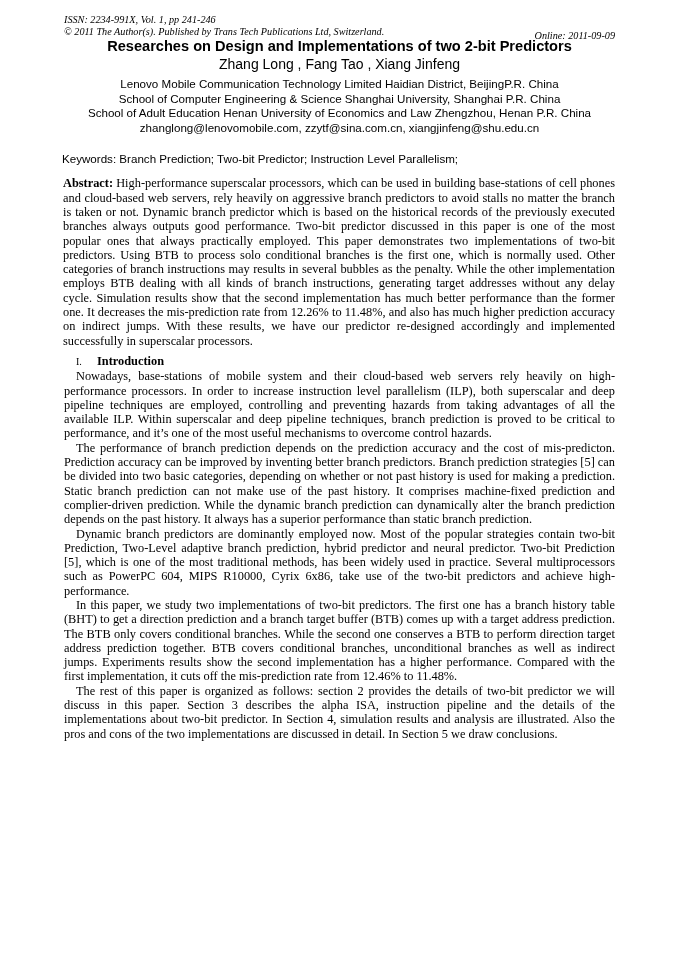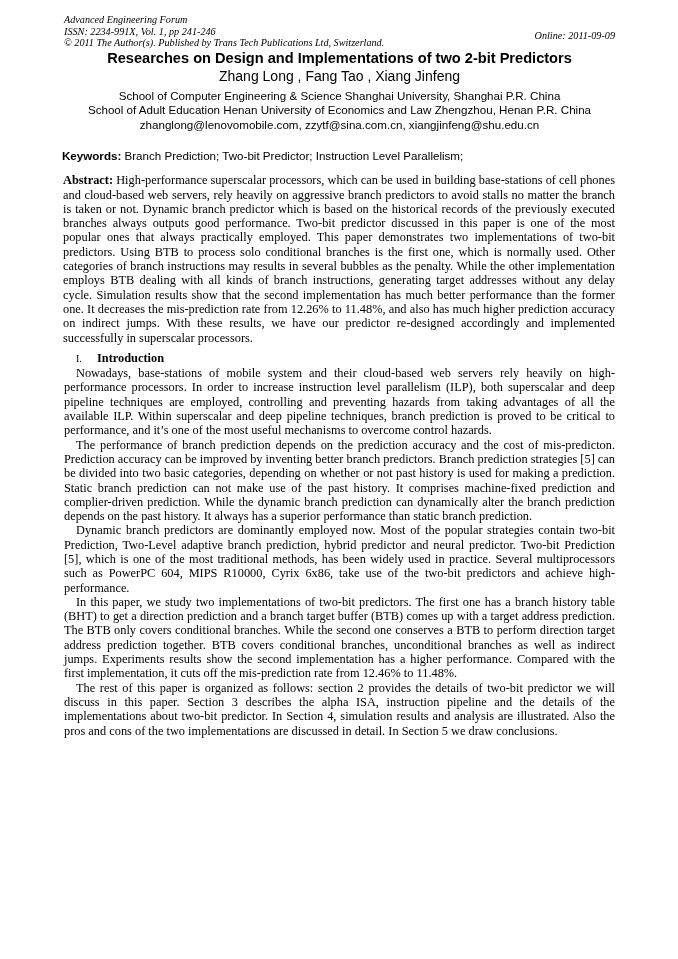--- a/index.html
+++ b/index.html
@@ -57,21 +57,21 @@
   }
   .affiliations .aff { display: block; white-space: nowrap; }
   .keywords {
     font-family: "Liberation Sans", sans-serif;
     font-size: 11.6px;
     margin-top: 17px;
     line-height: 14px;
     margin-left: -2px;
     white-space: nowrap;
   }
-  .keywords .kw-label { font-weight: bold; }
+  .keywords .kw-label { font-weight: normal; }
   .abstract, .para {
     font-family: "Liberation Serif", serif;
     font-size: 12.35px;
     line-height: 14.3px;
     text-align: justify;
   }
   .abstract {
     margin-top: 10px;
     margin-left: -1px;
   }
@@ -92,31 +92,31 @@
   }
   .section-heading .text { font-weight: bold; }
   .para { text-indent: 12px; }
 </style>
 </head>
 <body>
 
 <div class="page">
 
   <div class="header">
-    <span class="line">Advanced Engineering Forum</span>
     <span class="line">ISSN: 2234-991X, Vol. 1, pp 241-246</span>
     <span class="line">© 2011 The Author(s). Published by Trans Tech Publications Ltd, Switzerland.</span>
     <span class="online">Online: 2011-09-09</span>
   </div>
 
   <div class="title">Researches on Design and Implementations of two 2-bit Predictors</div>
 
   <div class="authors">Zhang Long , Fang Tao , Xiang Jinfeng</div>
 
   <div class="affiliations">
+    <span class="aff">Lenovo Mobile Communication Technology Limited Haidian District, BeijingP.R. China</span>
     <span class="aff">School of Computer Engineering &amp; Science Shanghai University, Shanghai P.R. China</span>
     <span class="aff">School of Adult Education Henan University of Economics and Law Zhengzhou, Henan P.R. China</span>
     <span class="aff">zhanglong@lenovomobile.com, zzytf@sina.com.cn, xiangjinfeng@shu.edu.cn</span>
   </div>
 
   <div class="keywords">
     <span class="kw-label">Keywords:</span>
     <span>Branch Prediction; Two-bit Predictor; Instruction Level Parallelism;</span>
   </div>
 

